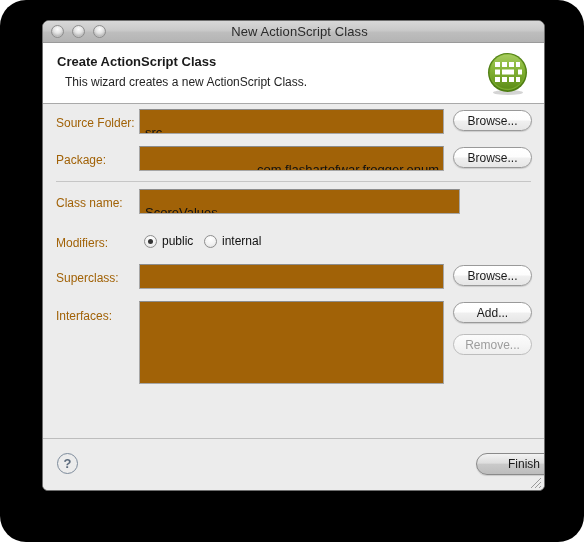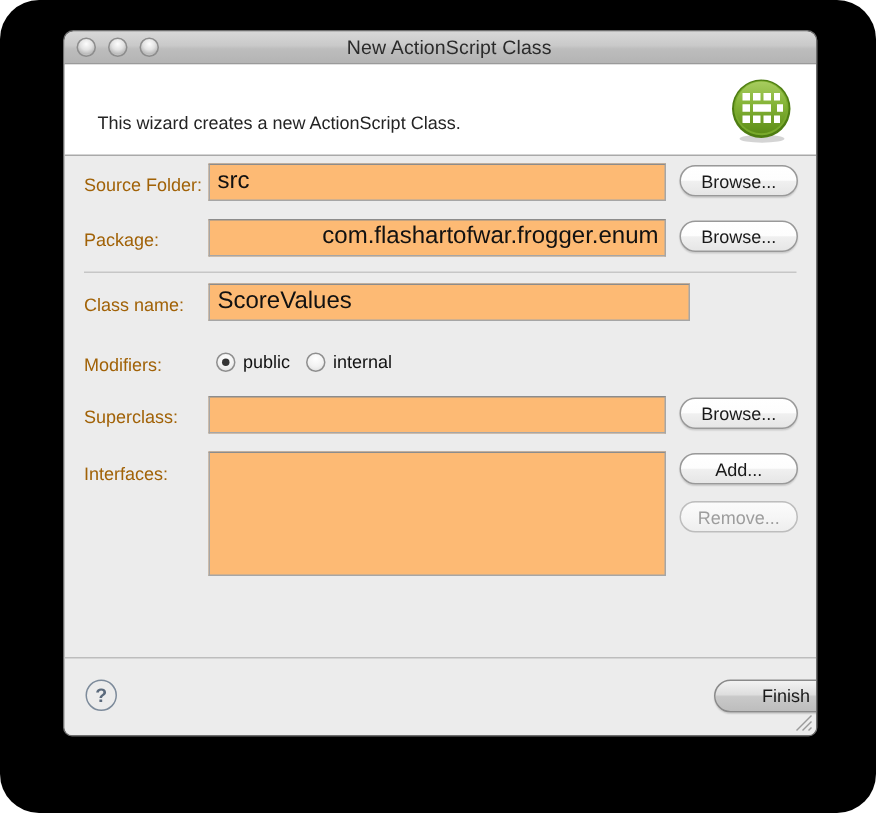--- a/index.html
+++ b/index.html
@@ -89,26 +89,26 @@
 
   .flabel {
     position: absolute;
     font-size: 12px;
     color: #a16207;
     white-space: nowrap;
   }
 
   .tfield {
     position: absolute;
-    background: #fdba74;
+    background: #a16207;
     border: 1px solid #a6a6a6;
     border-top-color: #8c8c8c;
-    font-size: 16px;
+    font-size: 13px;
     color: #111111;
-    padding: 2px 4px 0 5px;
+    padding: 14px 4px 0 5px;
     line-height: 18px;
     overflow: hidden;
     white-space: nowrap;
   }
 
   .btn {
     position: absolute;
     height: 21px;
     border-radius: 11px;
     border: 1px solid #999999;
@@ -197,20 +197,21 @@
   <div id="titlebar">
     <div class="lights">
       <span class="light"></span>
       <span class="light"></span>
       <span class="light"></span>
     </div>
     <div id="title-text">New ActionScript Class</div>
   </div>
 
   <div id="header">
+    <div id="header-title">Create ActionScript Class</div>
     <div id="header-sub">This wizard creates a new ActionScript Class.</div>
     <div id="header-icon">
       <svg width="46" height="46" viewBox="0 0 46 46">
         <ellipse cx="23" cy="41.5" rx="15" ry="2.6" fill="#000" opacity="0.17"></ellipse>
         <circle cx="22.5" cy="21.5" r="19.5" fill="#4e7d12"></circle>
         <circle cx="22.5" cy="21" r="18.2" fill="#79aa2c"></circle>
         <circle cx="22.5" cy="20.6" r="17.2" fill="url(#g1)"></circle>
         <defs>
           <linearGradient id="g1" x1="0" y1="0" x2="0" y2="1">
             <stop offset="0" stop-color="#a7cc5f"></stop>

